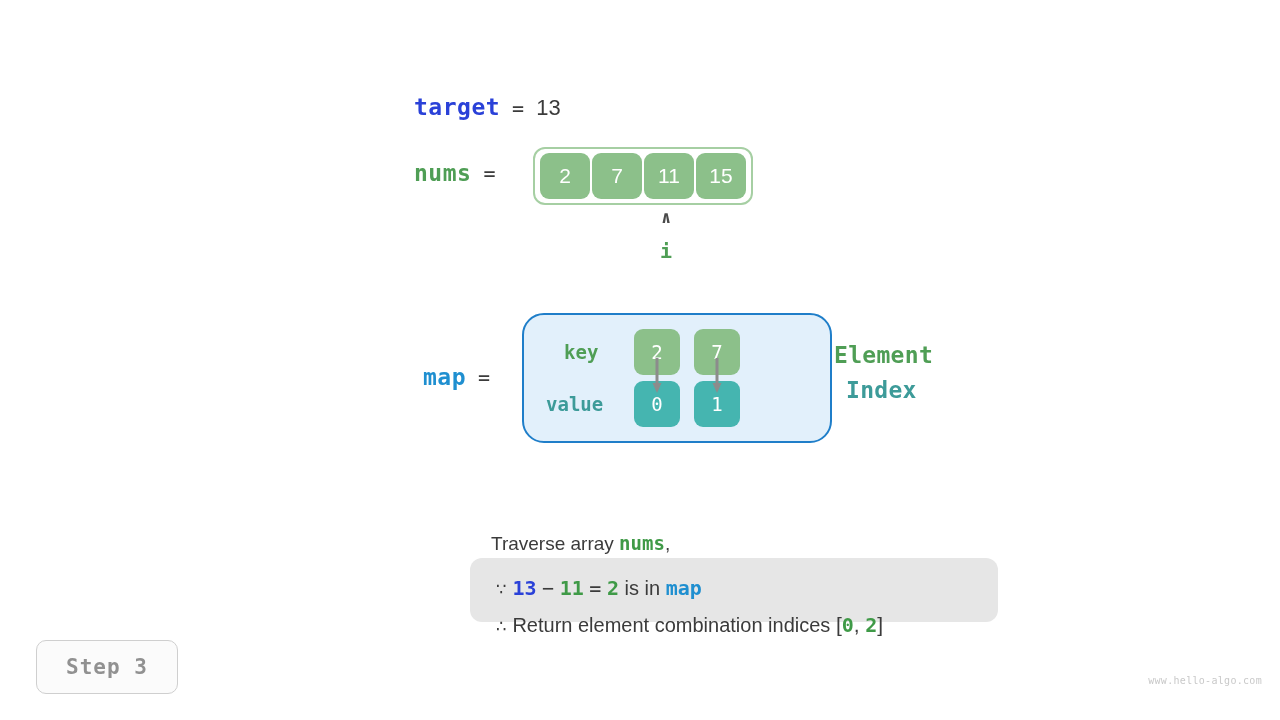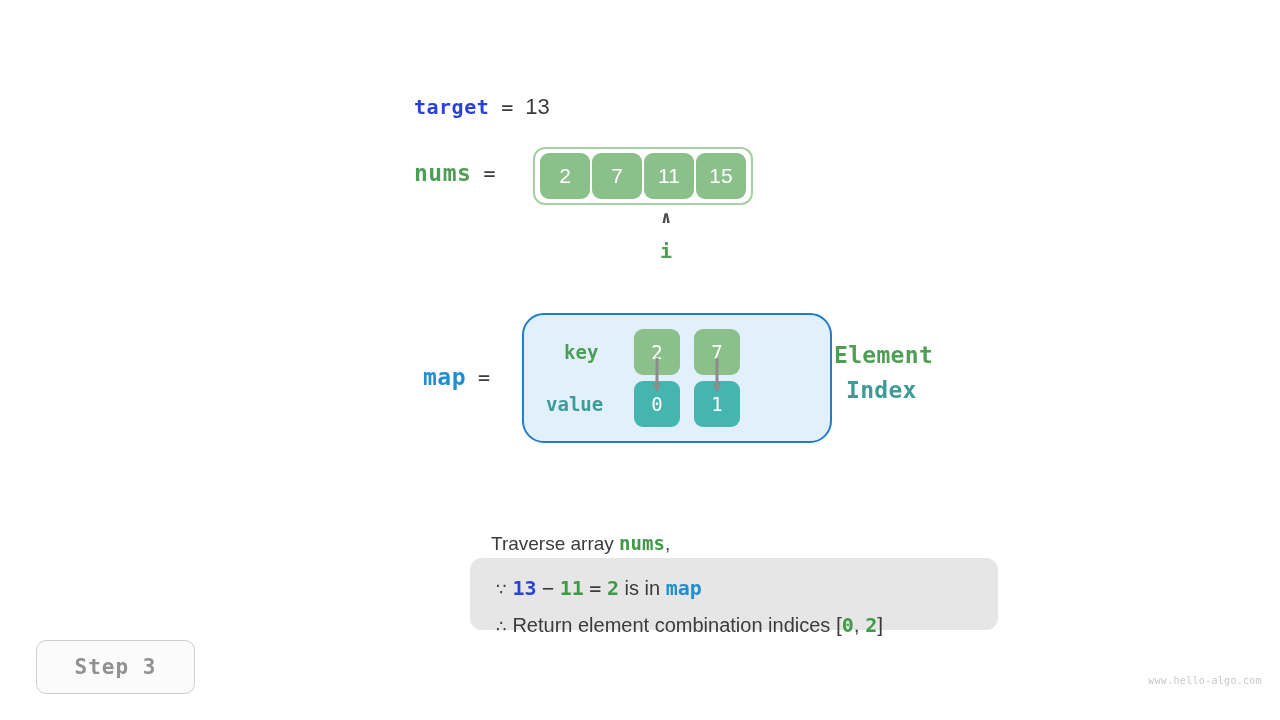--- a/index.html
+++ b/index.html
@@ -22,21 +22,21 @@
     left: 414px;
     top: 94px;
     display: flex;
     align-items: baseline;
     gap: 12px;
     white-space: nowrap;
   }
   .var-target {
     font-family: "DejaVu Sans Mono", monospace;
     font-weight: bold;
-    font-size: 20px;
+    font-size: 23px;
     color: #2a41d8;
     letter-spacing: 0.5px;
   }
   .eq {
     font-family: "DejaVu Sans Mono", monospace;
     font-size: 20px;
     color: #3b3b3b;
     font-weight: normal;
   }
   .plain-num {
@@ -196,21 +196,21 @@
     font-weight: bold;
     color: #3f9a47;
     font-size: 19px;
   }
 
   #explain-box {
     position: absolute;
     left: 470px;
     top: 558px;
     width: 528px;
-    height: 72px;
+    height: 64px;
     background: #e6e6e6;
     border-radius: 12px;
     box-sizing: border-box;
     padding: 12px 0 0 26px;
   }
   .explain-line {
     font-family: "Liberation Sans", sans-serif;
     font-size: 20px;
     color: #3b3b3b;
     white-space: nowrap;
@@ -222,21 +222,21 @@
   .m-gray  { font-family: "DejaVu Sans Mono", monospace; color: #3b3b3b; font-size: 20px; }
   .m-idx   { font-family: "DejaVu Sans Mono", monospace; font-weight: bold; color: #3f9a47; font-size: 20px; }
   .sym     { font-family: "DejaVu Sans", sans-serif; color: #3b3b3b; font-size: 17px; }
   .brk     { font-family: "Liberation Sans", sans-serif; color: #3b3b3b; font-size: 21px; }
 
   
   #step-badge {
     position: absolute;
     left: 36px;
     top: 640px;
-    width: 159px;
+    width: 142px;
     height: 54px;
     border: 1px solid #cfcfcf;
     border-radius: 10px;
     background: #fbfbfb;
     display: flex;
     align-items: center;
     justify-content: center;
     font-family: "DejaVu Sans Mono", monospace;
     font-weight: bold;
     font-size: 21px;

